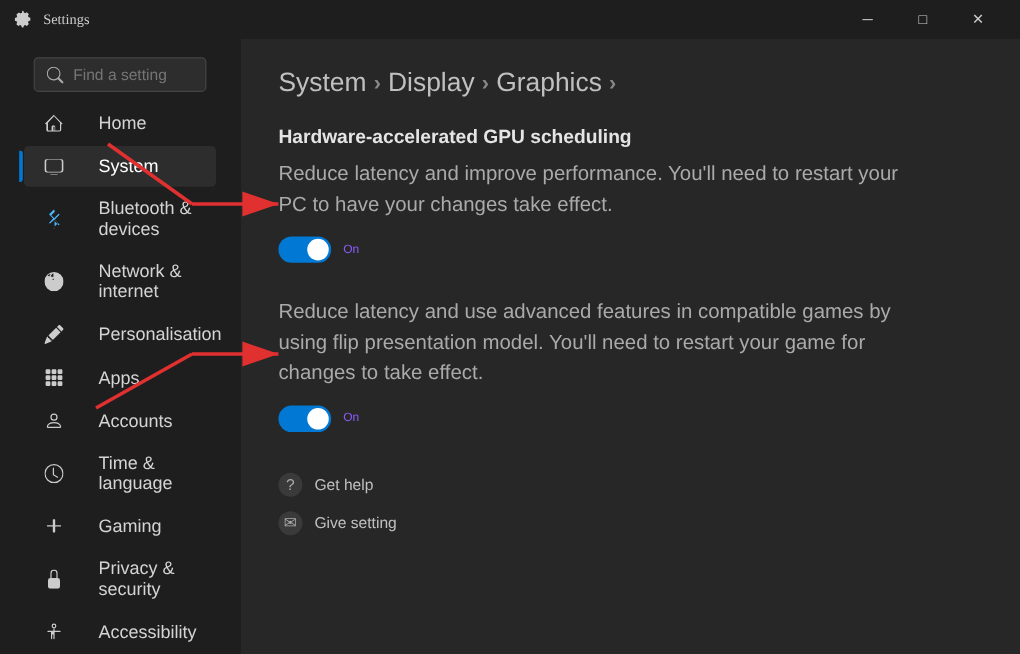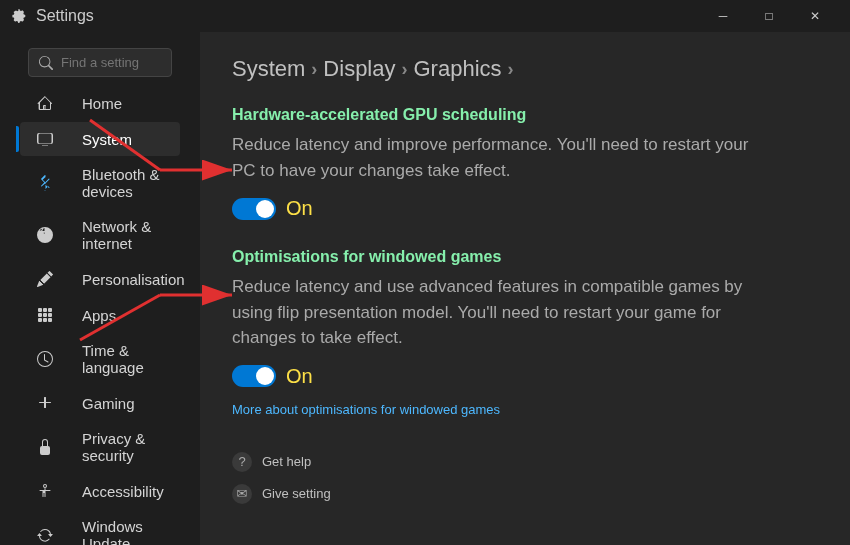--- a/index.html
+++ b/index.html
@@ -22,23 +22,24 @@
       align-items: center;
       padding: 0 12px;
       flex-shrink: 0;
     }
     .titlebar-icon {
       width: 16px;
       height: 16px;
       margin-right: 8px;
     }
     .titlebar-title {
-      font-size: 16px;
+      font-size: 12px;
       color: #ccc;
       flex: 1;
+      font-family: Liberation Serif, serif;
     }
     .titlebar-controls {
       display: flex;
       gap: 0;
     }
     .titlebar-btn {
       width: 46px;
       height: 32px;
       display: flex;
       align-items: center;
@@ -150,21 +151,21 @@
       font-size: 18px;
     }
 
     
     .section {
       margin-bottom: 28px;
     }
     .section-title {
       font-size: 16px;
       font-weight: 600;
-      color: #86efac;
+      color: #e5e5e5;
       margin-bottom: 8px;
     }
     .section-desc {
       font-size: 17px;
       color: #aaaaaa;
       line-height: 1.5;
       margin-bottom: 14px;
       max-width: 520px;
     }
 
@@ -188,22 +189,22 @@
       width: 18px;
       height: 18px;
       background: #fff;
       border-radius: 50%;
       position: absolute;
       top: 2px;
       right: 2px;
       transition: right 0.2s;
     }
     .toggle-label {
-      font-size: 20px;
-      color: #fde047;
+      font-size: 10px;
+      color: #8b5cf6;
     }
 
     
     .link {
       color: #4db8ff;
       font-size: 13px;
       text-decoration: none;
       cursor: pointer;
       margin-top: 8px;
       display: inline-block;
@@ -332,20 +333,28 @@
 
     <div class="sidebar-item">
       <span class="item-icon">
         <svg width="16" height="16" viewBox="0 0 16 16" fill="#ccc">
             <path d="M1 2a1 1 0 011-1h2a1 1 0 011 1v2a1 1 0 01-1 1H2a1 1 0 01-1-1V2zm5 0a1 1 0 011-1h2a1 1 0 011 1v2a1 1 0 01-1 1H7a1 1 0 01-1-1V2zm5 0a1 1 0 011-1h2a1 1 0 011 1v2a1 1 0 01-1 1h-2a1 1 0 01-1-1V2zM1 7a1 1 0 011-1h2a1 1 0 011 1v2a1 1 0 01-1 1H2a1 1 0 01-1-1V7zm5 0a1 1 0 011-1h2a1 1 0 011 1v2a1 1 0 01-1 1H7a1 1 0 01-1-1V7zm5 0a1 1 0 011-1h2a1 1 0 011 1v2a1 1 0 01-1 1h-2a1 1 0 01-1-1V7zM1 12a1 1 0 011-1h2a1 1 0 011 1v2a1 1 0 01-1 1H2a1 1 0 01-1-1v-2zm5 0a1 1 0 011-1h2a1 1 0 011 1v2a1 1 0 01-1 1H7a1 1 0 01-1-1v-2zm5 0a1 1 0 011-1h2a1 1 0 011 1v2a1 1 0 01-1 1h-2a1 1 0 01-1-1v-2z"></path>
           </svg>
       </span>
       <span>Apps</span>
     </div>
 
+    <div class="sidebar-item">
+      <span class="item-icon">
+        <svg width="16" height="16" viewBox="0 0 16 16" fill="#ccc">
+            <path d="M8 8a3 3 0 100-6 3 3 0 000 6zm2-3a2 2 0 11-4 0 2 2 0 014 0zm4 8c0 1-1 1-1 1H3s-1 0-1-1 1-4 6-4 6 3 6 4zm-1-.004c-.001-.246-.154-.986-.832-1.664C11.516 10.68 10.029 10 8 10c-2.029 0-3.516.68-4.168 1.332-.678.678-.83 1.418-.832 1.664h10z"></path>
+          </svg>
+      </span>
+      <span>Accounts</span>
+    </div>
 
     <div class="sidebar-item">
       <span class="item-icon">
         <svg width="16" height="16" viewBox="0 0 16 16" fill="#ccc">
             <path d="M8 3.5a.5.5 0 00-1 0V9a.5.5 0 00.252.434l3.5 2a.5.5 0 00.496-.868L8 8.71V3.5z"></path>
             <path d="M8 16A8 8 0 108 0a8 8 0 000 16zm7-8A7 7 0 111 8a7 7 0 0114 0z"></path>
           </svg>
       </span>
       <span>Time &amp; language</span>
     </div>
@@ -404,29 +413,27 @@
       <div class="section-desc">Reduce latency and improve performance. You'll need to restart your PC to have your changes take effect.</div>
       <div class="toggle-row">
         <div class="toggle">
           <div class="toggle-knob"></div>
         </div>
         <span class="toggle-label">On</span>
       </div>
     </div>
 
     <div class="section">
-      <div class="section-title">Optimisations for windowed games</div>
       <div class="section-desc">Reduce latency and use advanced features in compatible games by using flip presentation model. You'll need to restart your game for changes to take effect.</div>
       <div class="toggle-row">
         <div class="toggle">
           <div class="toggle-knob"></div>
         </div>
         <span class="toggle-label">On</span>
       </div>
-      <a class="link">More about optimisations for windowed games</a>
     </div>
 
     <div class="help-section">
       <div class="help-item">
         <div class="help-icon">?</div>
         <span>Get help</span>
       </div>
       <div class="help-item">
         <div class="help-icon">✉</div>
         <span>Give setting</span>

